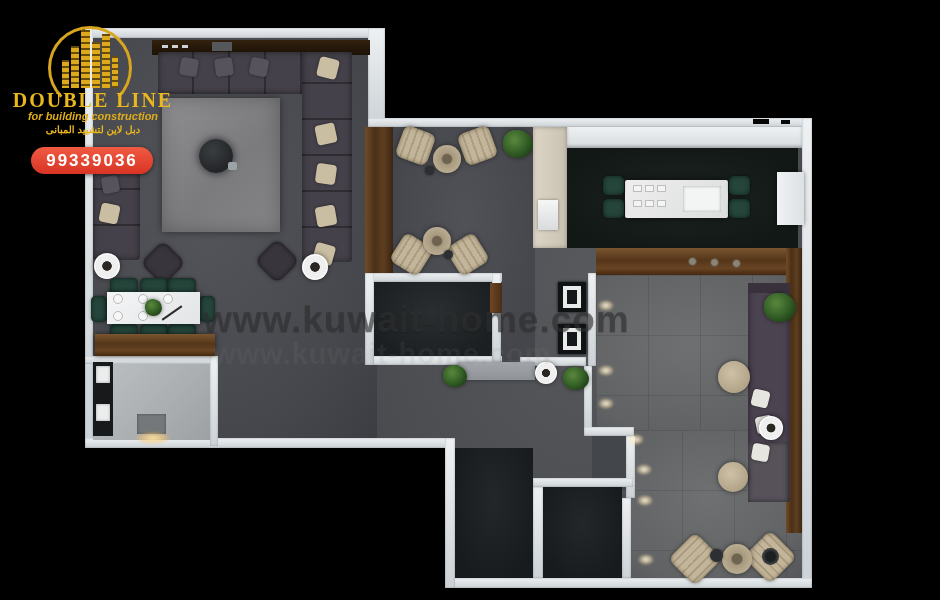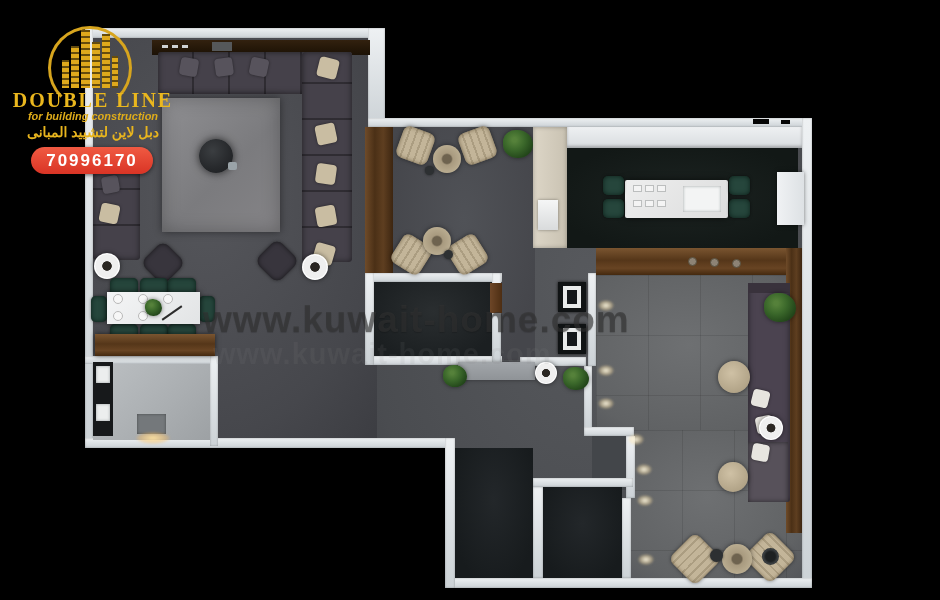--- a/index.html
+++ b/index.html
@@ -52,21 +52,21 @@
   .cab-inner{position:absolute;background:#15181b}
   .glow{position:absolute;width:16px;height:11px;border-radius:50%;background:radial-gradient(ellipse,rgba(255,247,222,.95),rgba(255,224,160,.35) 55%,transparent 75%);filter:blur(1px)}
   .glow.warm{background:radial-gradient(ellipse,rgba(255,226,160,.95),rgba(255,190,90,.4) 55%,transparent 78%)}
   .knob{position:absolute;border-radius:50%;background:#8d8375;border:1px solid #57503f;width:9px;height:9px}
   .vent{position:absolute;background:#060606}
   
   .logo-arc{position:absolute;left:48px;top:26px;width:84px;height:84px;border:3px solid #d7a51e;border-bottom-color:transparent;border-radius:50%}
   .bld{position:absolute;background:#dfa91c;background-image:repeating-linear-gradient(180deg,rgba(0,0,0,.55) 0 2px,transparent 2px 6px)}
   .logo-name{position:absolute;left:10px;top:89px;width:166px;text-align:center;font-family:"Liberation Serif",serif;font-weight:bold;font-size:20px;letter-spacing:2px;color:#eab71e}
   .logo-tag{position:absolute;left:10px;top:110px;width:166px;text-align:center;font-style:italic;font-weight:bold;font-size:11px;color:#dfAC1a;color:#dfac1a}
-  .logo-ar{position:absolute;left:10px;top:124px;width:166px;text-align:center;direction:rtl;font-weight:bold;font-size:14px;color:#e8b51e}
+  .logo-ar{position:absolute;left:10px;top:124px;width:166px;text-align:center;direction:rtl;font-weight:bold;font-size:10px;color:#e8b51e}
   .badge{position:absolute;left:31px;top:147px;width:122px;height:27px;border-radius:14px;background:linear-gradient(180deg,#f05a42,#d93425);display:flex;align-items:center;justify-content:center;box-shadow:0 1px 4px rgba(0,0,0,.6)}
   .badge span{color:#fff;font-weight:bold;font-size:17px;letter-spacing:2px}
   .wm1{position:absolute;left:203px;top:299px;font-size:37px;font-weight:bold;color:rgba(50,50,50,.58);letter-spacing:1px;white-space:nowrap;text-shadow:0 1px 1px rgba(0,0,0,.15)}
   .wm2{position:absolute;left:213px;top:338px;font-size:29px;font-weight:bold;color:rgba(140,140,140,.11);letter-spacing:1px;white-space:nowrap}
 </style>
 </head>
 <body>
 
 <div class="stage">
 
@@ -253,17 +253,17 @@
     <div class="bld" style="left:62px;top:60px;width:7px;height:28px"></div>
     <div class="bld" style="left:71px;top:46px;width:8px;height:42px"></div>
     <div class="bld" style="left:81px;top:30px;width:9px;height:58px"></div>
     <div class="bld" style="left:92px;top:42px;width:8px;height:46px"></div>
     <div class="bld" style="left:102px;top:34px;width:8px;height:54px"></div>
     <div class="bld" style="left:112px;top:56px;width:6px;height:32px"></div>
     <div class="logo-name">DOUBLE LINE</div>
     <div class="logo-tag">for building construction</div>
     <div class="logo-ar">دبل لاين لتشييد المبانى</div>
     <div class="badge">
-      <span>70996170</span>
+      <span>99339036</span>
     </div>
   </div>
 
 </div>
 
 </body></html>

